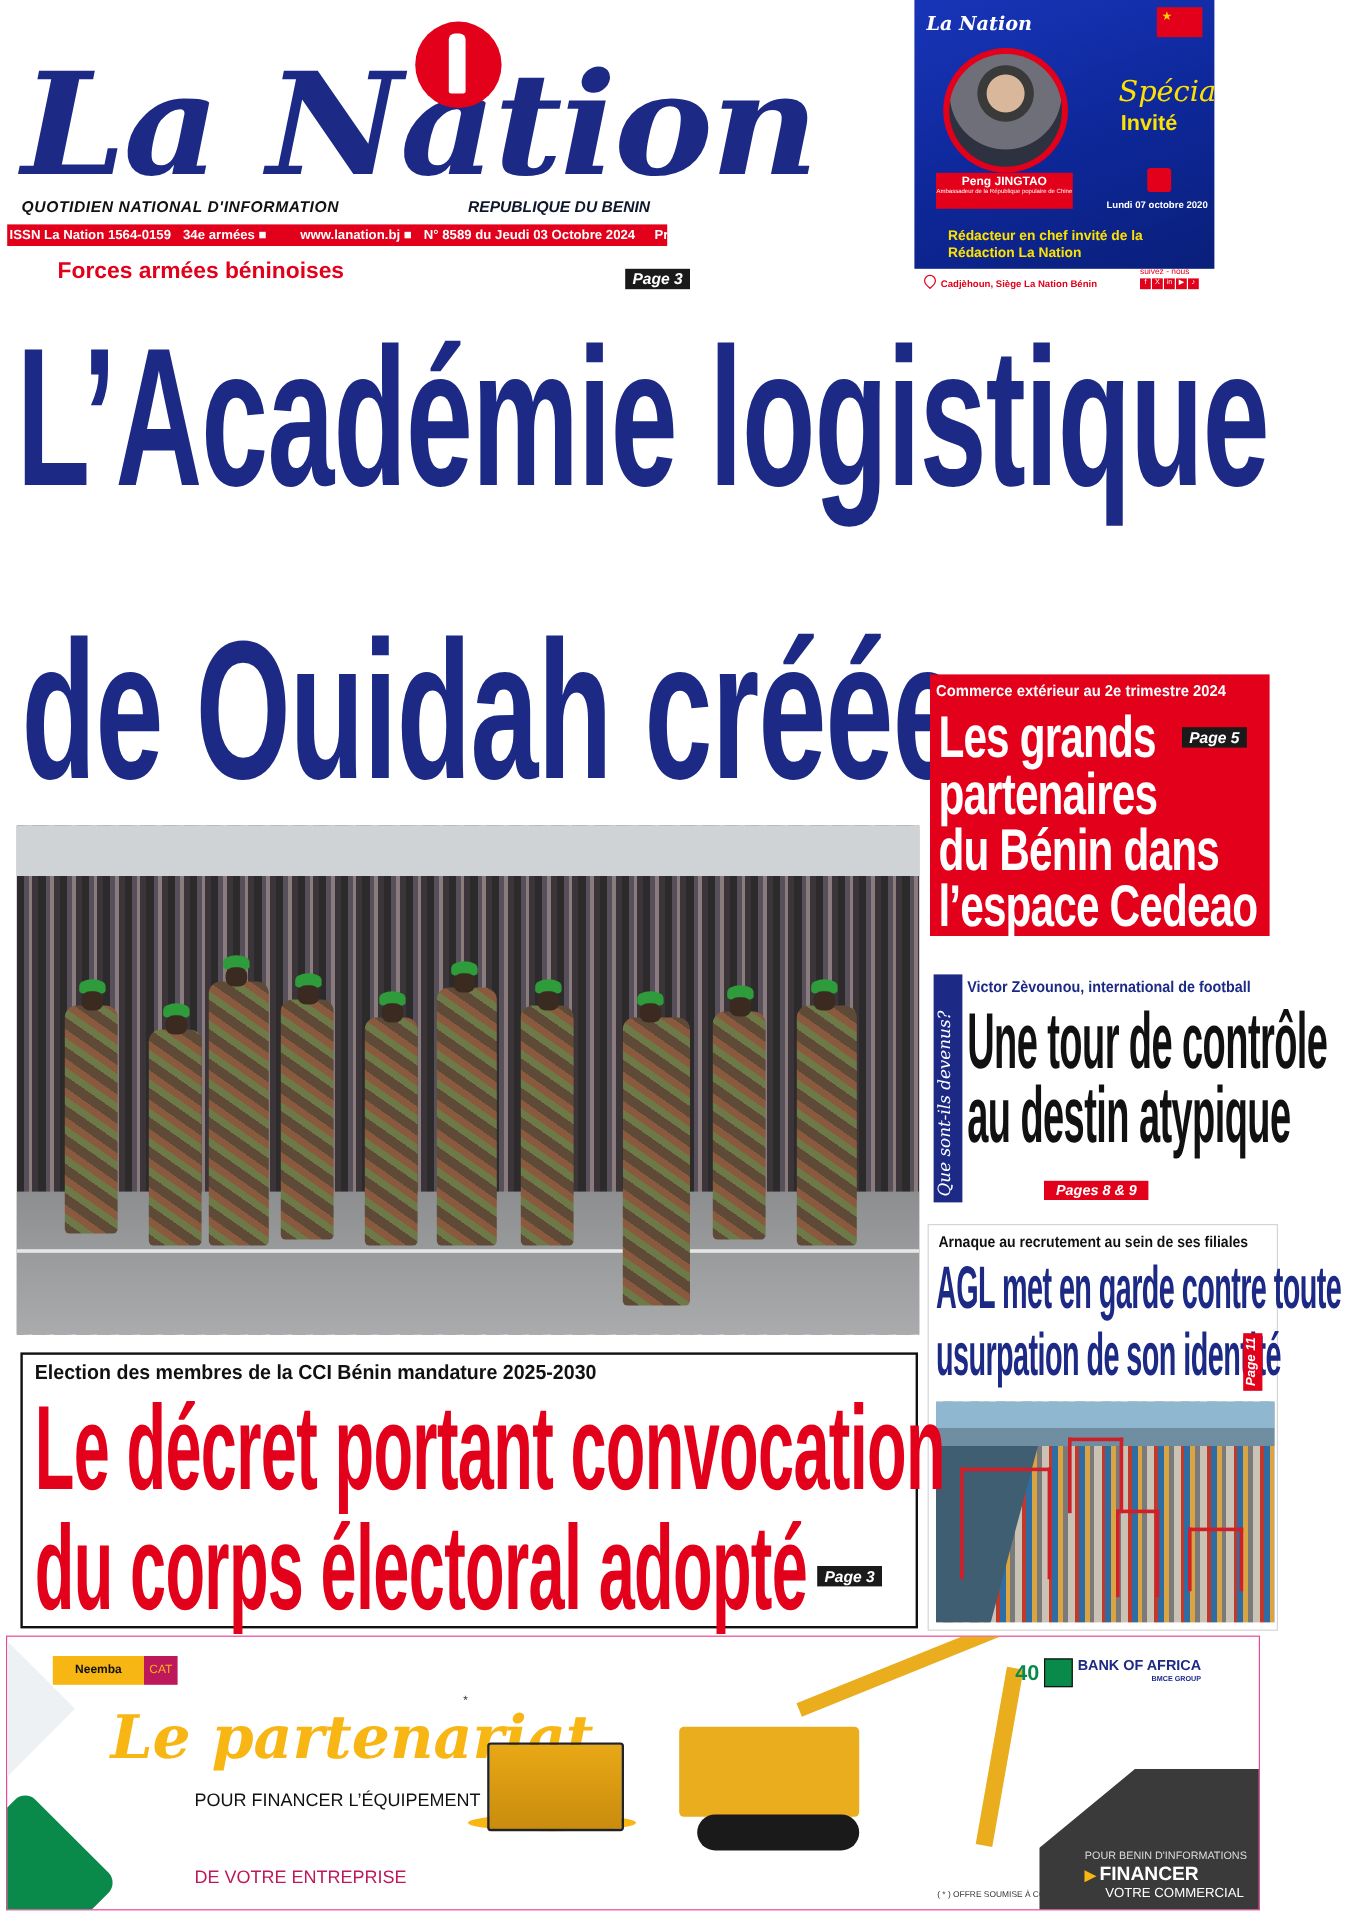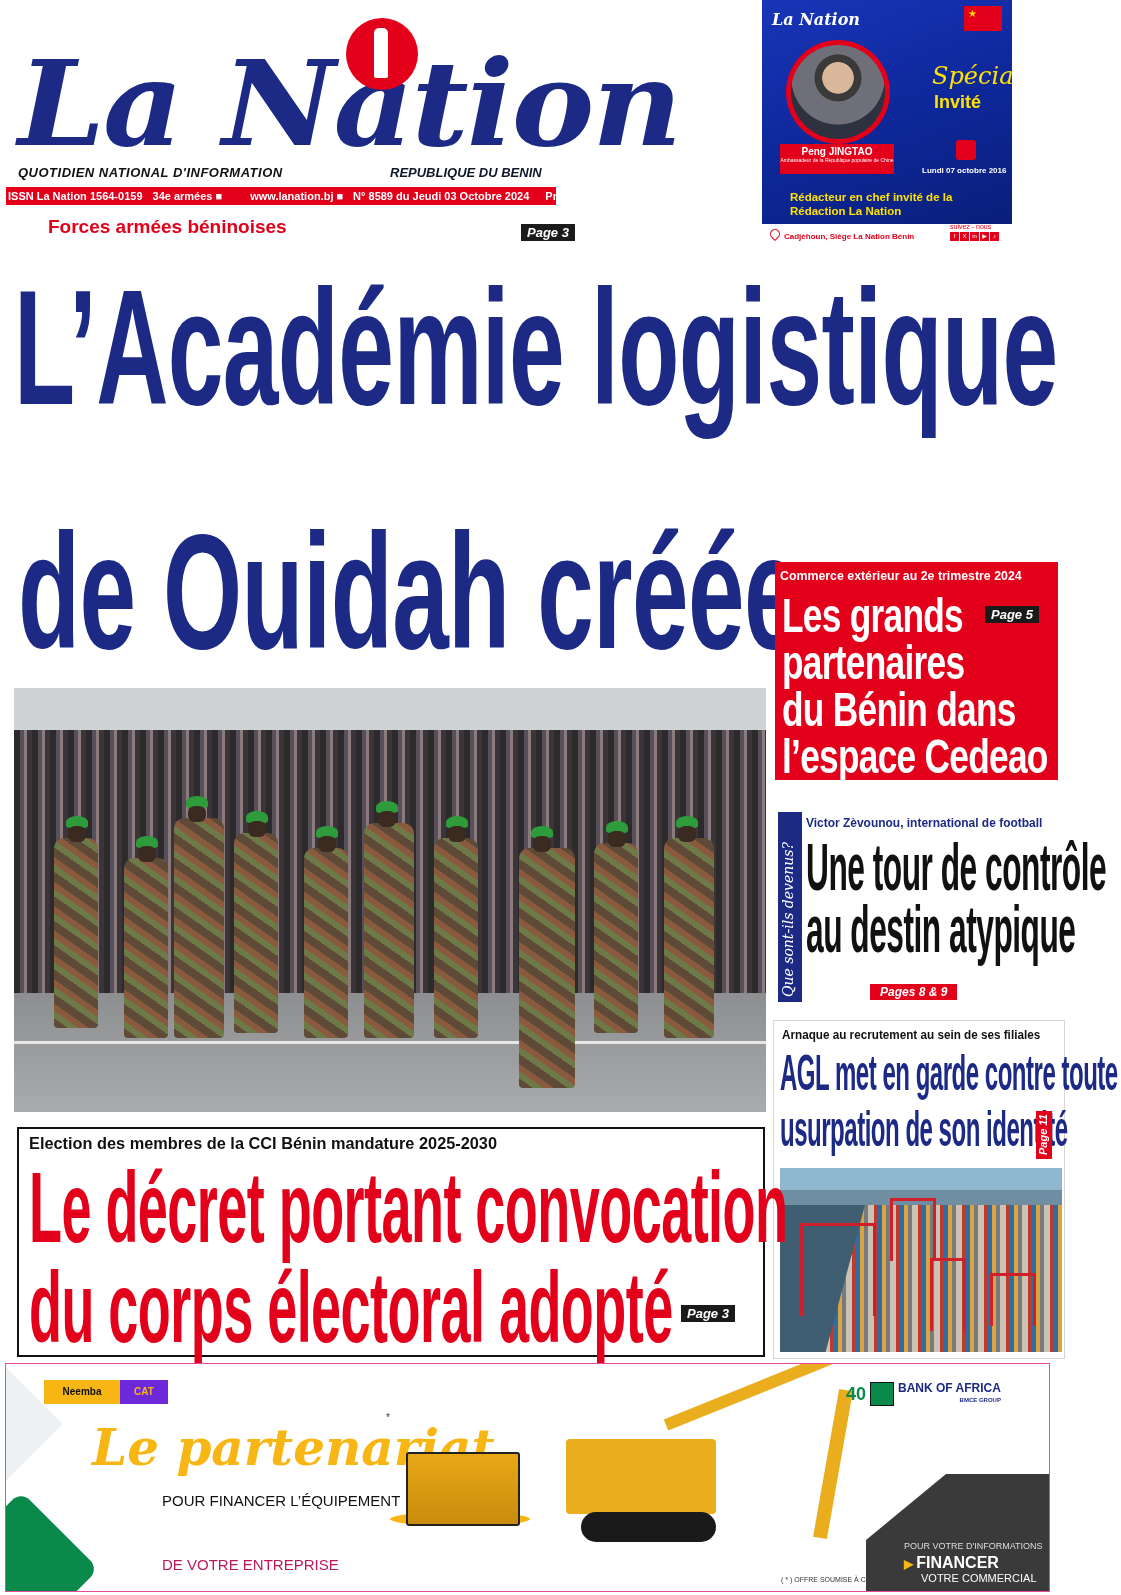--- a/index.html
+++ b/index.html
@@ -87,21 +87,21 @@
   
   #cci { left:17px; top:1127px; width:748px; height:230px; border:2px solid #111; box-sizing:border-box; }
   #cci .kick { left:10px; top:5px; color:#111; font-size:17px; font-weight:bold; transform:scaleX(0.96); transform-origin:left; white-space:nowrap; }
   #cci .hl { left:10px; top:28px; color:#e2001a; font-size:100px; line-height:100px; transform:scaleX(0.54); }
   #page-cci { left:662px; top:176px; }
 
   
   #ad { left:5px; top:1363px; width:1043px; height:227px; border:1px solid #ec4899; background:#fff; overflow:hidden; }
   #ad .brand { left:38px; top:16px; display:flex; }
   #ad .brand .noemba { width:76px; height:24px; background:#f7b614; font-size:10px; font-weight:bold; line-height:24px; text-align:center; color:#111; }
-  #ad .brand .cat { width:48px; height:24px; background:#6d28d9; color:#f7b614; font-size:10px; font-weight:bold; line-height:24px; text-align:center; }
+  #ad .brand .cat { width:28px; height:24px; background:#be185d; color:#f7b614; font-size:10px; font-weight:normal; line-height:24px; text-align:center; }
   #ad .green { left:-40px; top:150px; width:110px; height:110px; background:#0a8a4a; transform:rotate(45deg); border-radius:12px; }
   #ad .grey-tri { left:-40px; top:20px; width:80px; height:80px; background:#eef1f3; transform:rotate(45deg); }
   #ad .script { left:86px; top:54px; color:#f7b614; font-family:"DejaVu Serif", serif; font-style:italic; font-weight:bold; font-size:50px; }
   #ad .ast { left:380px; top:48px; font-size:10px; color:#333; }
   #ad .sub1 { left:156px; top:128px; font-size:15px; color:#111; }
   #ad .sub2 { left:156px; top:145px; font-size:15px; color:#be185d;margin-top:47px; }
   #ad .gen { left:400px; top:88px; width:110px; height:70px; background:linear-gradient(180deg,#e8a816,#c98c0d); border:2px solid #222; border-radius:3px; }
   #ad .gen-base { left:384px; top:148px; width:140px; height:14px; background:#f7b614; border-radius:50%; }
   #ad .exc-body { left:560px; top:75px; width:150px; height:75px; background:#e9ad1e; border-radius:4px; }
   #ad .exc-track { left:575px; top:148px; width:135px; height:30px; background:#1a1a1a; border-radius:15px; }
@@ -145,21 +145,21 @@
     </div>
   <div class="abs photo-ring"></div>
   <div class="abs photo"></div>
   <div class="abs name-box">
     <div class="n">Peng JINGTAO</div>
     <div class="r">Ambassadeur de la République populaire de Chine</div>
   </div>
   <div class="abs special">Spécial</div>
   <div class="abs invite">Invité</div>
   <div class="abs cal"></div>
-  <div class="abs date">Lundi 07 octobre 2016</div>
+  <div class="abs date">Lundi 07 octobre 2020</div>
   <div class="abs redac" style="width:200px">Rédacteur en chef invité de la Rédaction La Nation</div>
 </div>
 <div id="promo-foot" class="abs">
   <div class="abs loc"><span class="pin"></span><span>Cadjèhoun, Siège La Nation Bénin</span></div>
   <div class="abs follow">suivez - nous</div>
   <div class="abs soc">
     <span>f</span>
     <span>X</span>
     <span>in</span>
     <span>▶</span>
@@ -253,16 +253,16 @@
   <div class="abs exc-stick"></div>
   <div class="abs exc-body"></div>
   <div class="abs exc-track"></div>
   <div class="abs conds">( * ) OFFRE SOUMISE À CONDITIONS</div>
   <div class="abs boa">
     <span class="forty">40</span>
     <span class="sq"></span>
     <span class="txt"><span>BANK OF AFRICA</span><small>BMCE GROUP</small></span>
   </div>
   <div class="abs contact"></div>
-  <div class="abs c1">POUR VOTRE D'INFORMATIONS</div>
+  <div class="abs c1">POUR BENIN D'INFORMATIONS</div>
   <div class="abs c2">FINANCER</div>
   <div class="abs c3">VOTRE COMMERCIAL</div>
 </div>
 
 </body></html>

